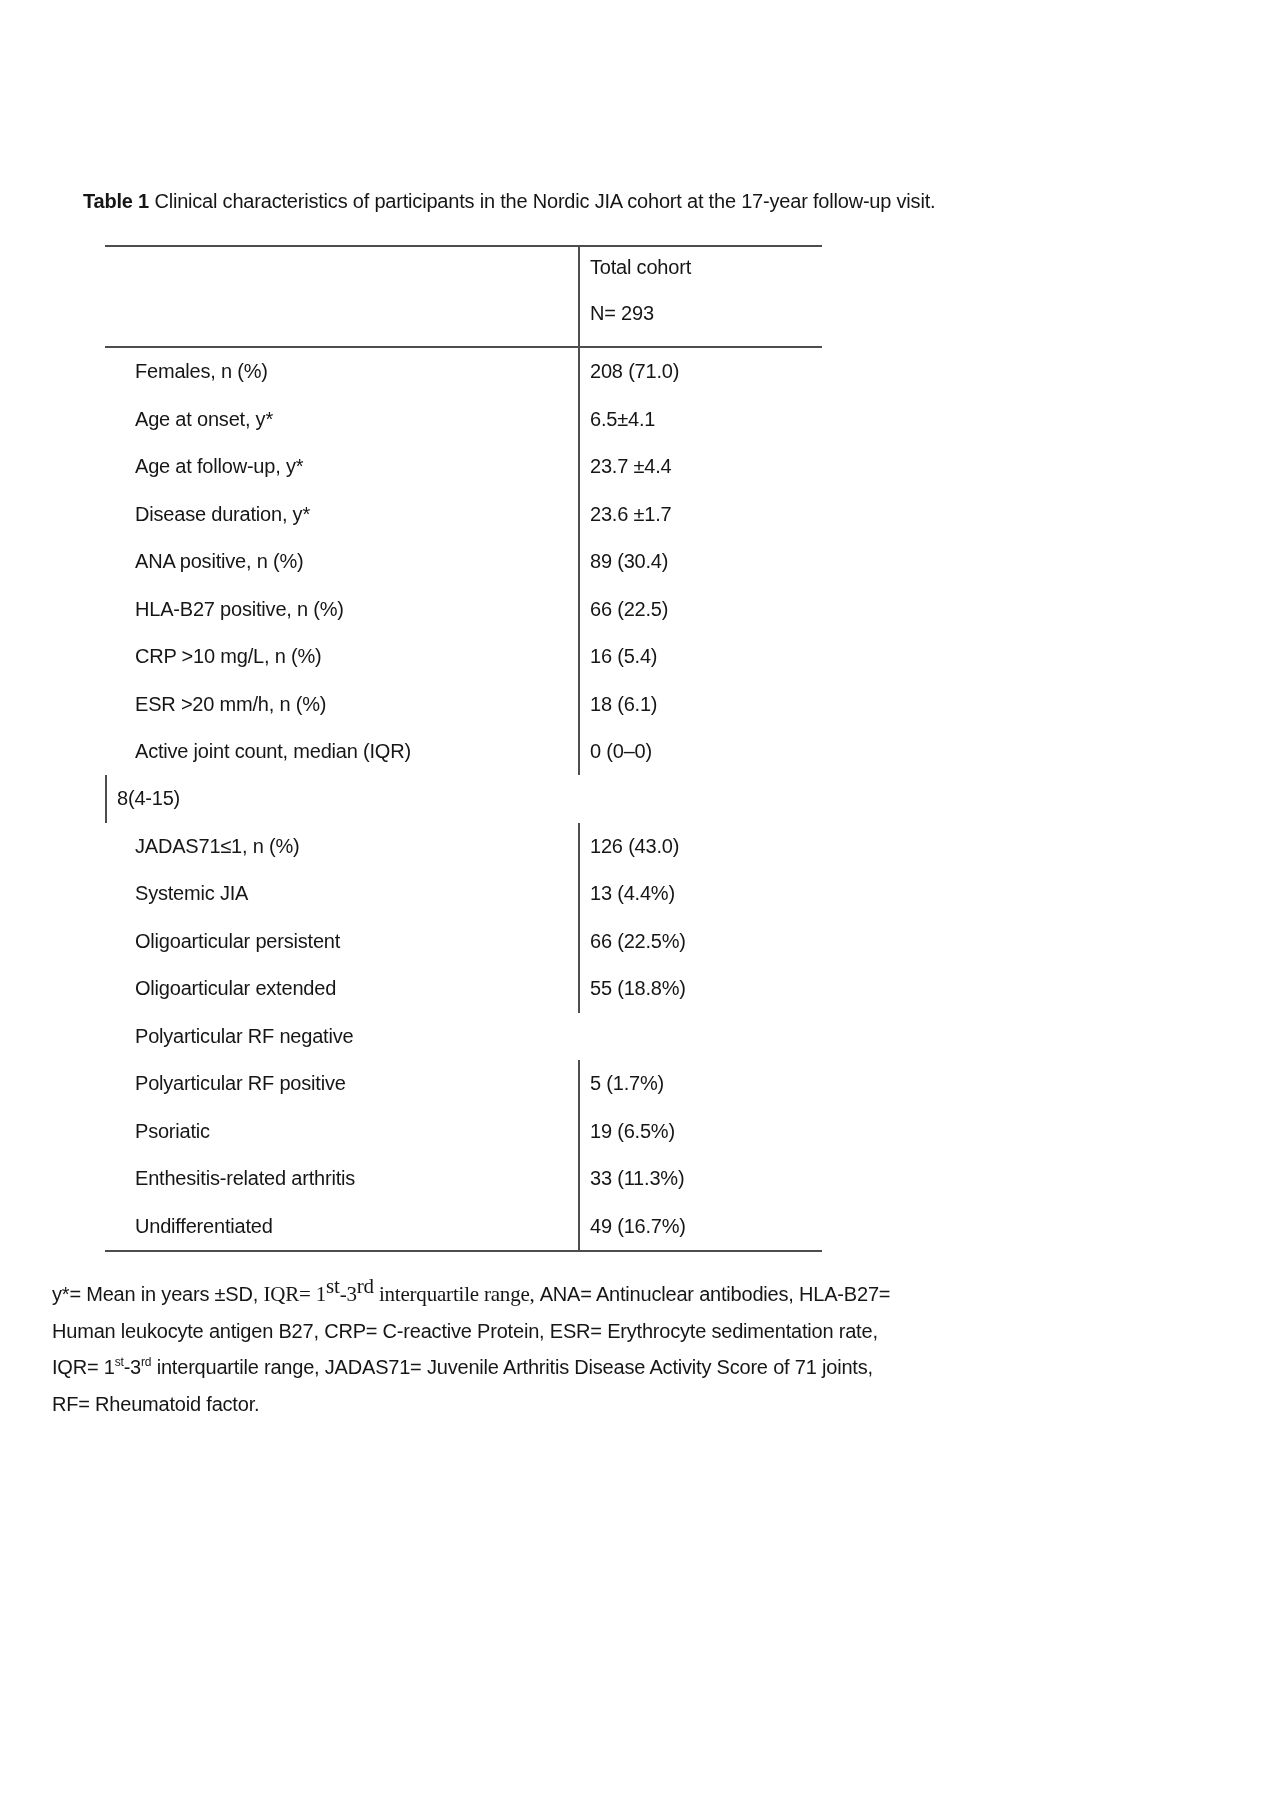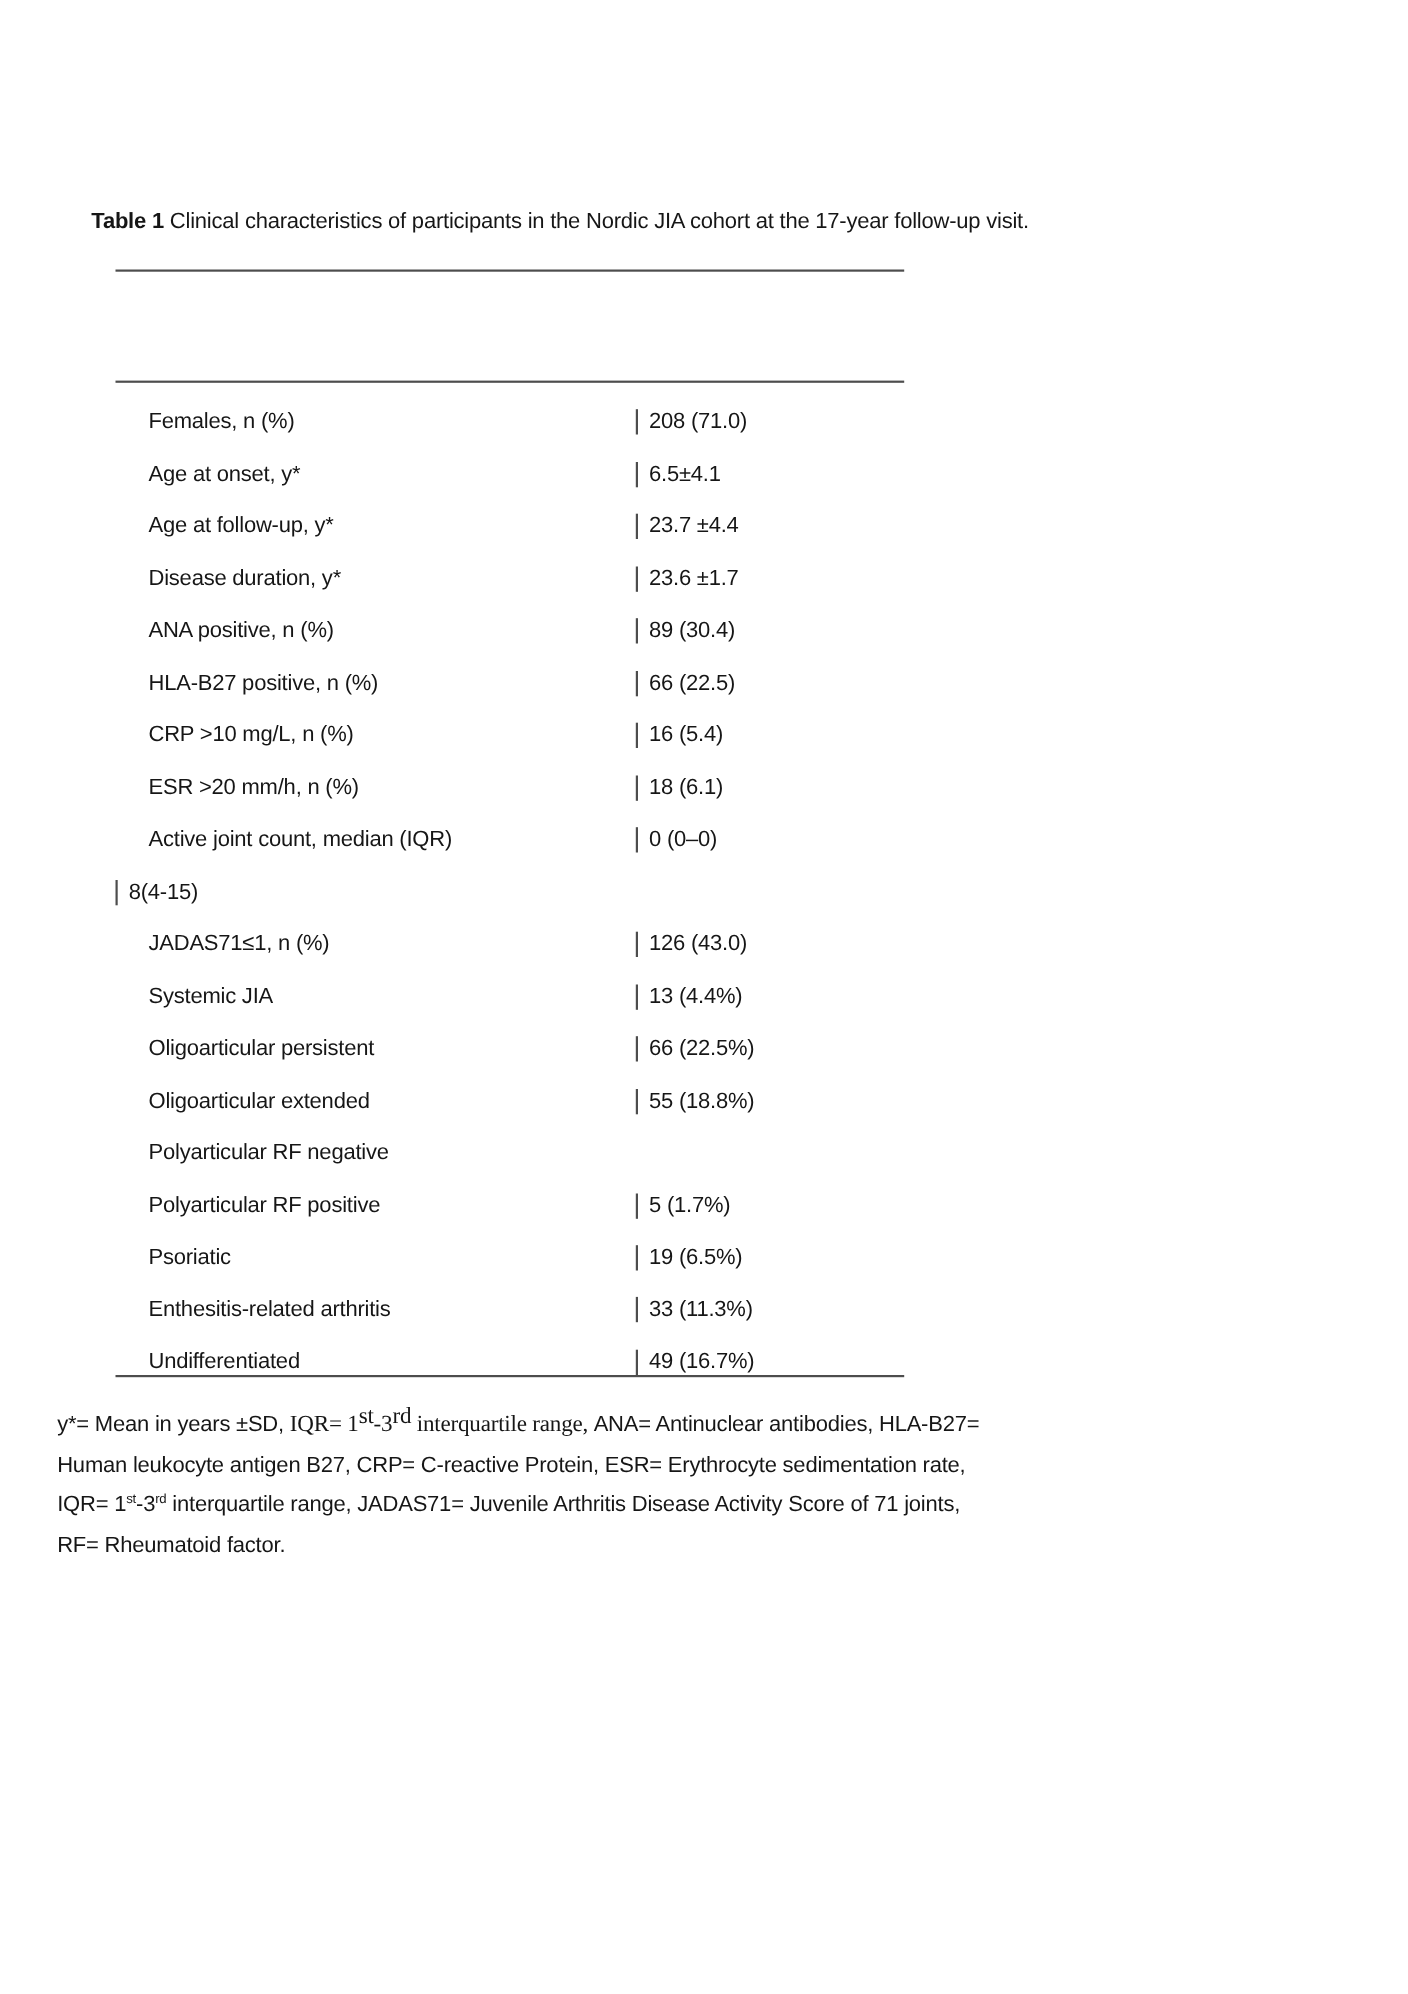--- a/index.html
+++ b/index.html
@@ -26,41 +26,45 @@
     display:flex; height:101px;
     border-bottom:2px solid #4d4d4d;
   }
   .cell { font-size:20px; letter-spacing:-0.2px; }
   .cell.lbl { width:473px; padding-left:30px; }
   .cell.val { flex:1; border-left:2px solid #4d4d4d; padding-left:10px; }
   .thead .hline1 { margin-top:9px; font-size:20px; }
   .thead .hline2 { margin-top:23px; font-size:20px; }
 
   .tbody { display:flex; flex-direction:column; height:902px; }
-  .trow { display:flex; flex:1;align-items:flex-end; }
+  .trow { display:flex; flex:1; }
   .trow .cell { display:flex; align-items:center; }
 
   .footnote {
     position:absolute; left:52px; top:1276px; width:1000px;
     font-size:20px; line-height:36.5px; letter-spacing:-0.2px;
   }
   .footnote .fline { white-space:nowrap; }
   .footnote .serif { font-family:"Liberation Serif", serif; font-size:21px; }
   .footnote sup { font-size:12px; line-height:0; }
 </style>
 </head>
 <body>
 
 <div class="caption">
   <span class="bold">Table 1</span><span> Clinical characteristics of participants in the Nordic JIA cohort at the 17-year follow-up visit.</span>
 </div>
 
 <div class="table">
   <div class="thead">
     <div class="cell lbl"></div>
+    <div class="cell val">
+      <div class="hline1">Total cohort</div>
+      <div class="hline2">N= 293</div>
+    </div>
   </div>
   <div class="tbody" id="tbody">
       <div class="trow">
         <div class="cell lbl">Females, n (%)</div>
         <div class="cell val">208 (71.0)</div>
       </div>
       <div class="trow">
         <div class="cell lbl">Age at onset, y*</div>
         <div class="cell val">6.5±4.1</div>
       </div>

